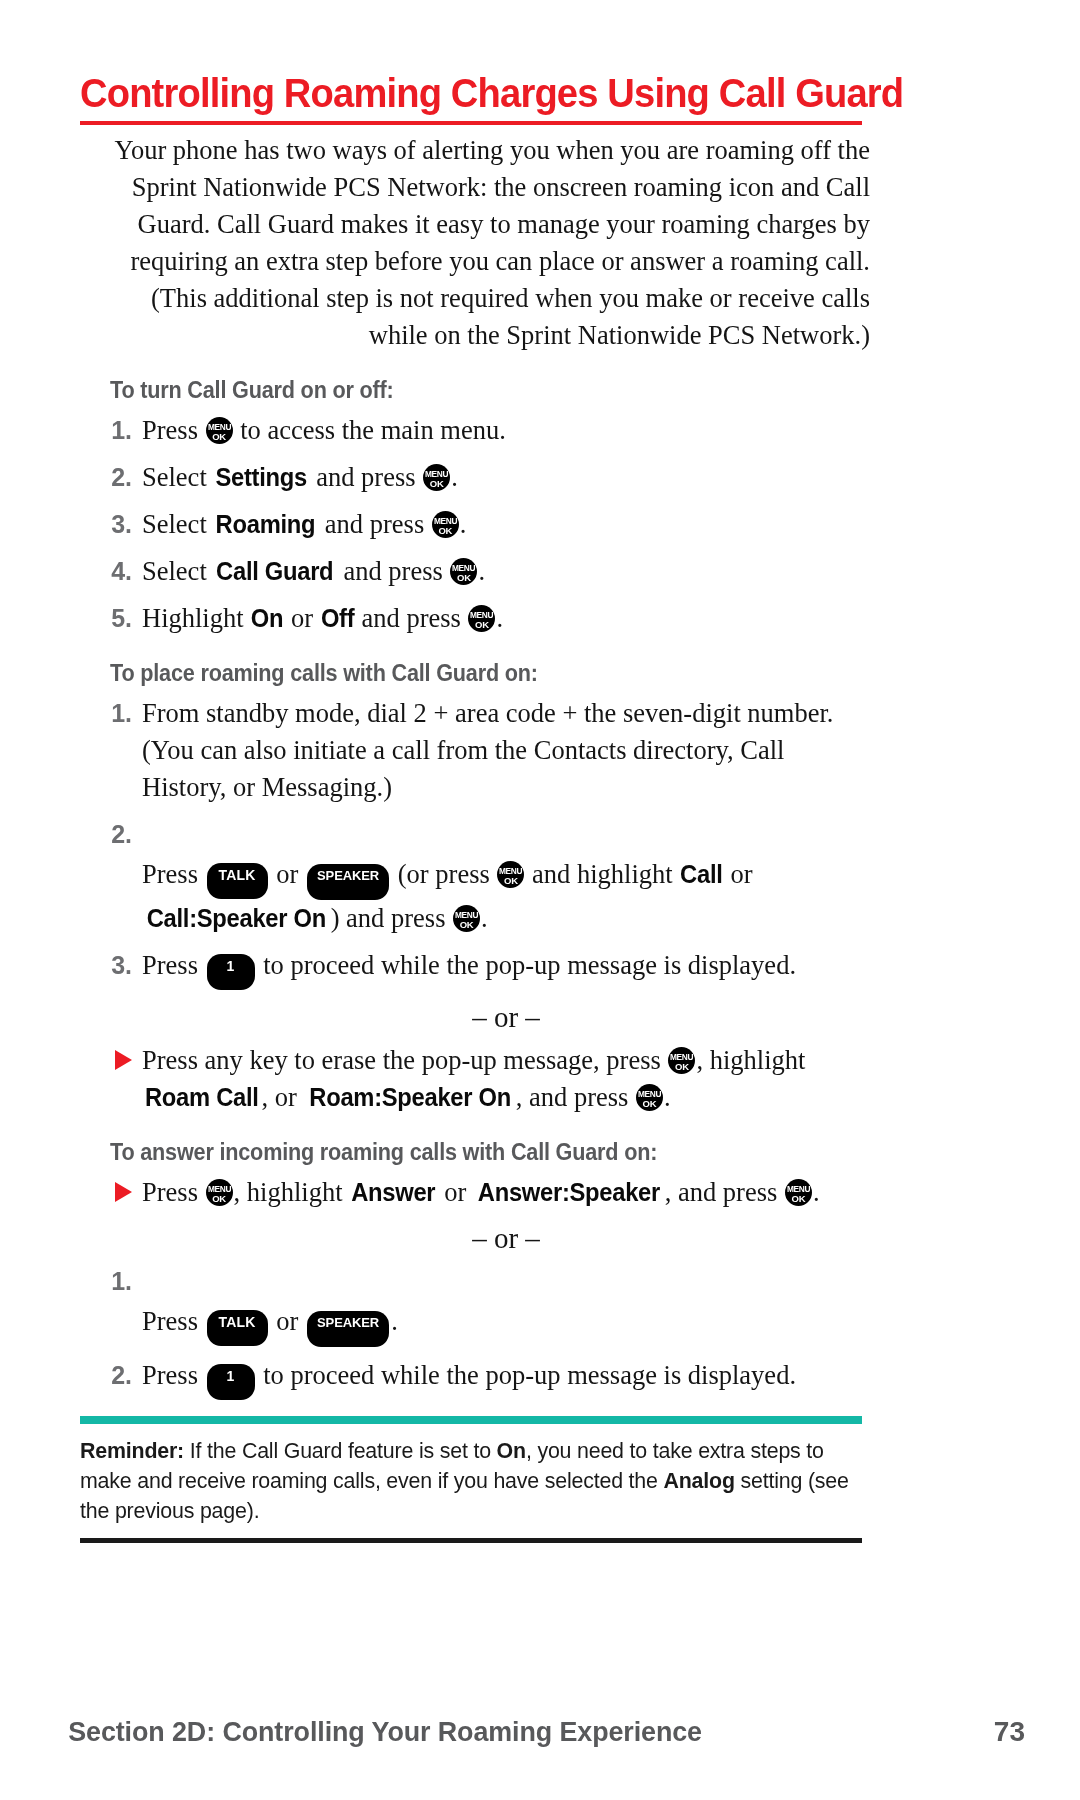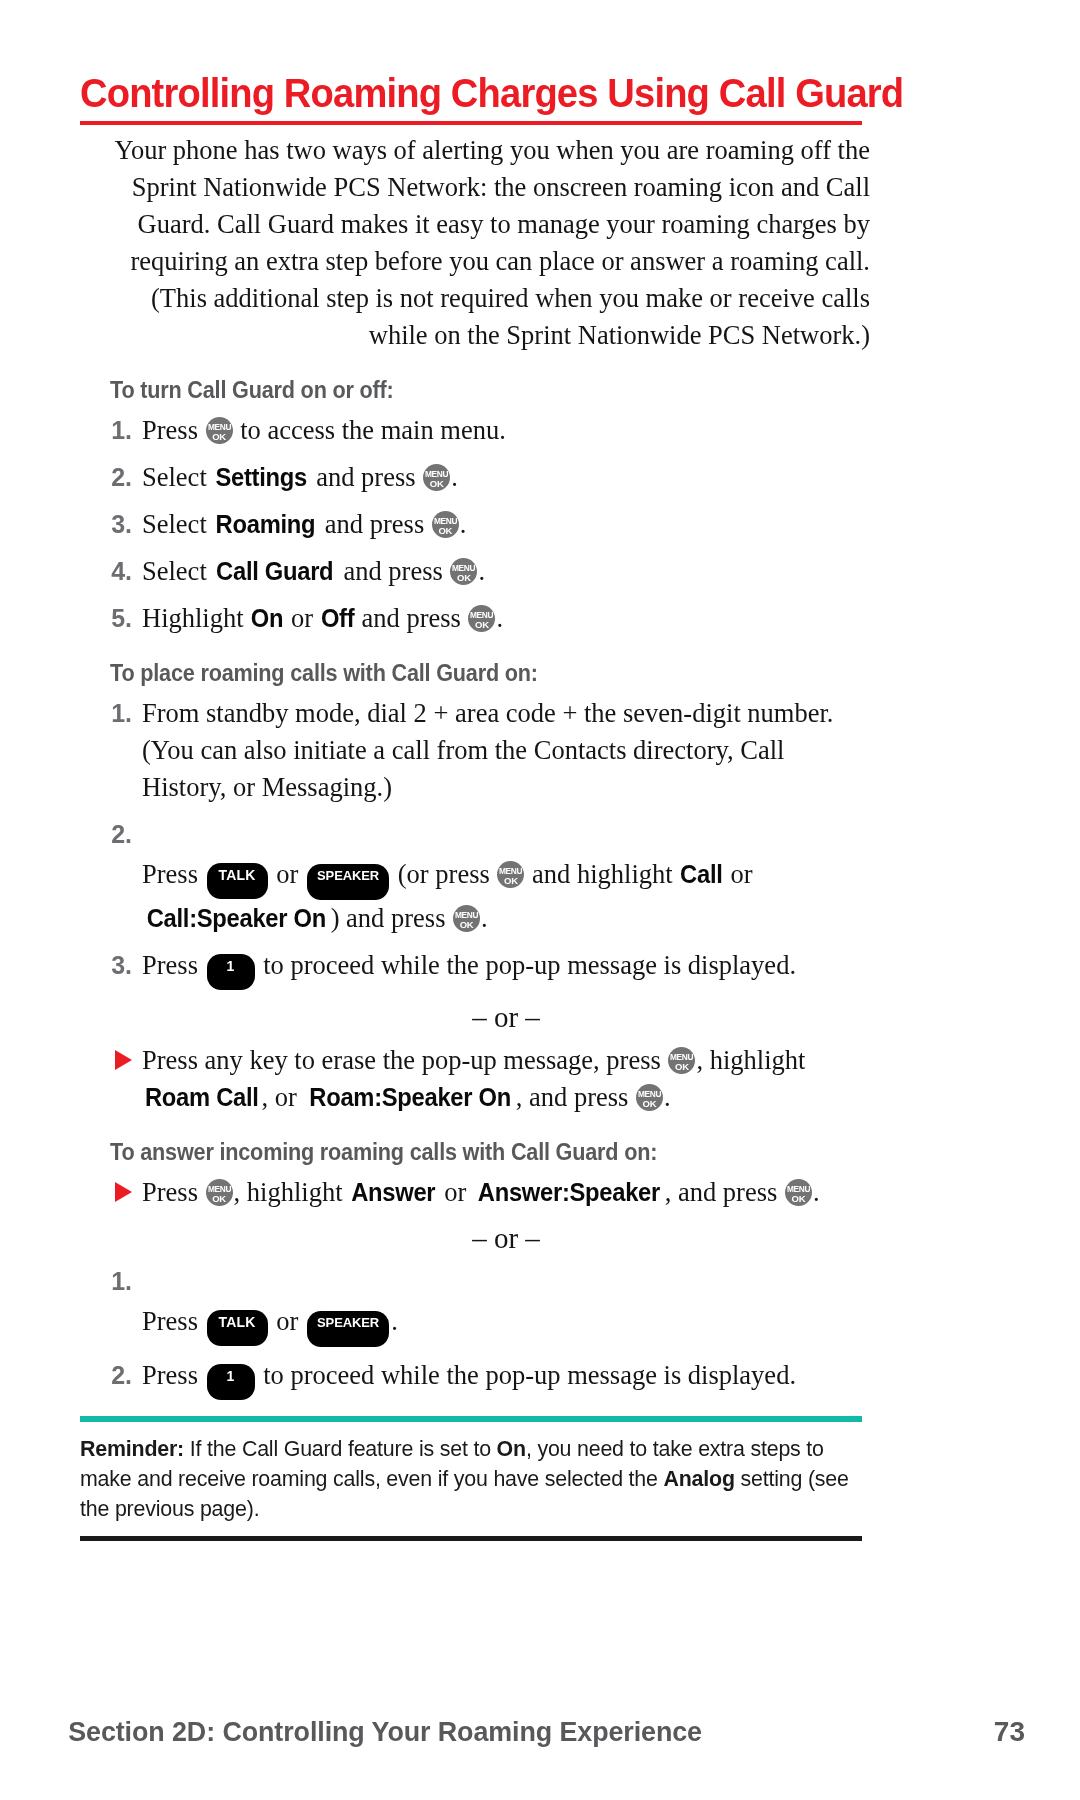--- a/index.html
+++ b/index.html
@@ -140,21 +140,21 @@
     transform: scaleX(0.95);
     transform-origin: center;
   }
 
   
   .key-menuok {
     display: inline-block;
     width: 27px;
     height: 27px;
     border-radius: 50%;
-    background: #737373;
+    background: #000000;
     color: #ffffff;
     vertical-align: -5px;
     position: relative;
     margin: 0 1px;
   }
   .key-menuok i {
     position: absolute;
     left: 0; right: 0;
     font-style: normal;
     font-family: "Liberation Sans Narrow", "Liberation Sans", sans-serif;
@@ -190,21 +190,21 @@
     font-size: 29px;
     line-height: 34px;
     color: #151515;
     margin: 4px 0 8px 62px;
     text-align: center;
   }
 
   
   .reminder {
     margin: 16px 0 0 0;
-    border-top: 6px solid #14b8a6;
+    border-top: 8px solid #14b8a6;
     border-bottom: 5px solid #1a1a1a;
     padding: 12px 0 12px 0;
     width: 782px;
   }
   .reminder p {
     font-family: "Liberation Sans Narrow", "Liberation Sans", sans-serif;
     font-size: 22.5px;
     line-height: 30px;
     letter-spacing: -0.2px;
     color: #1a1a1a;

